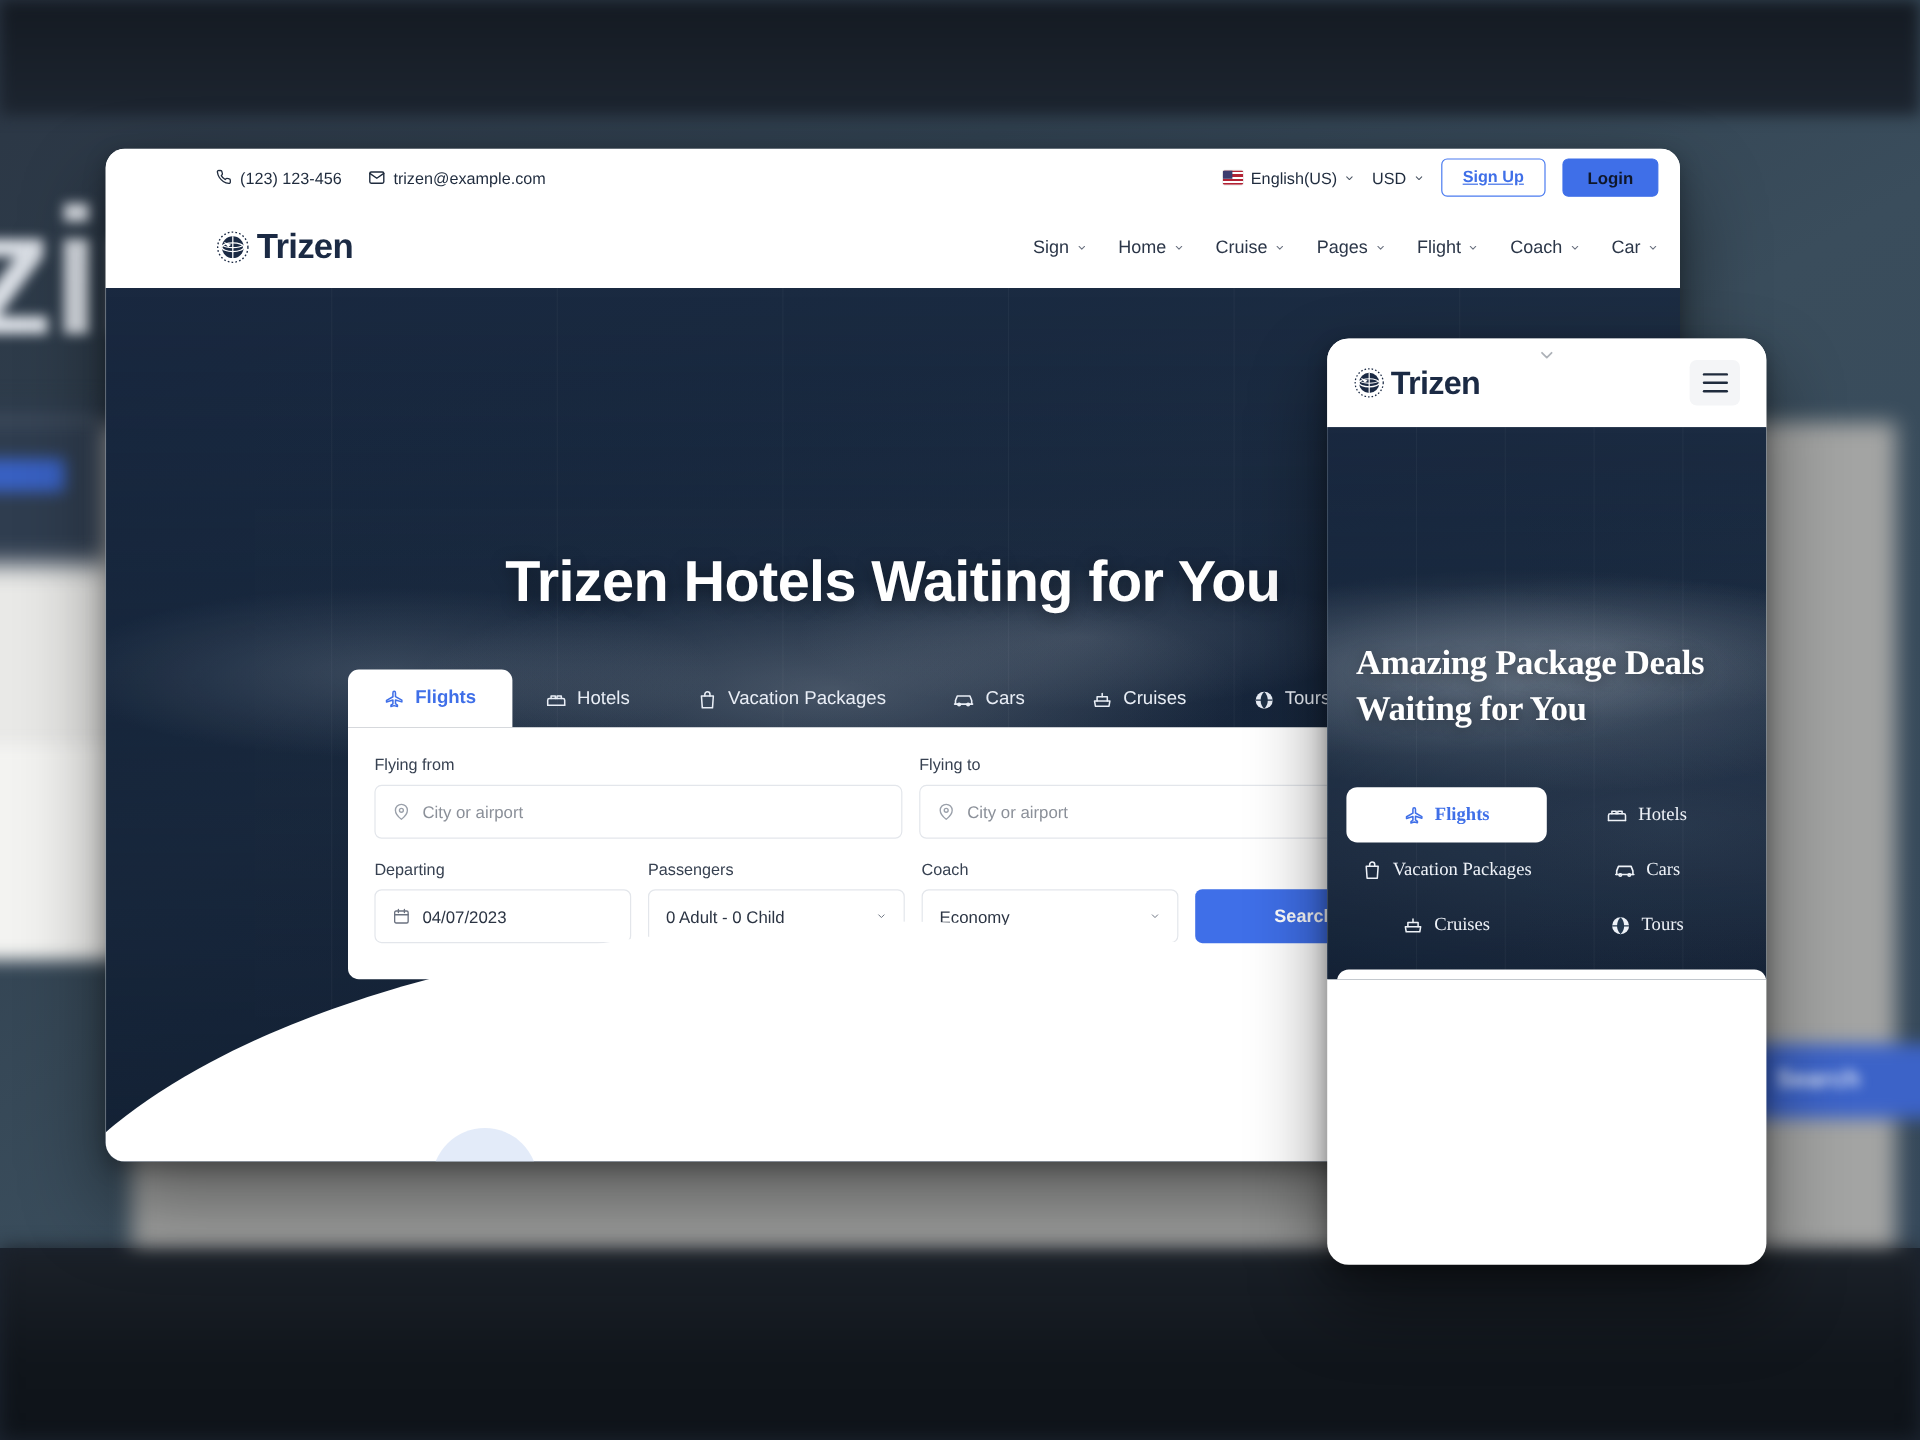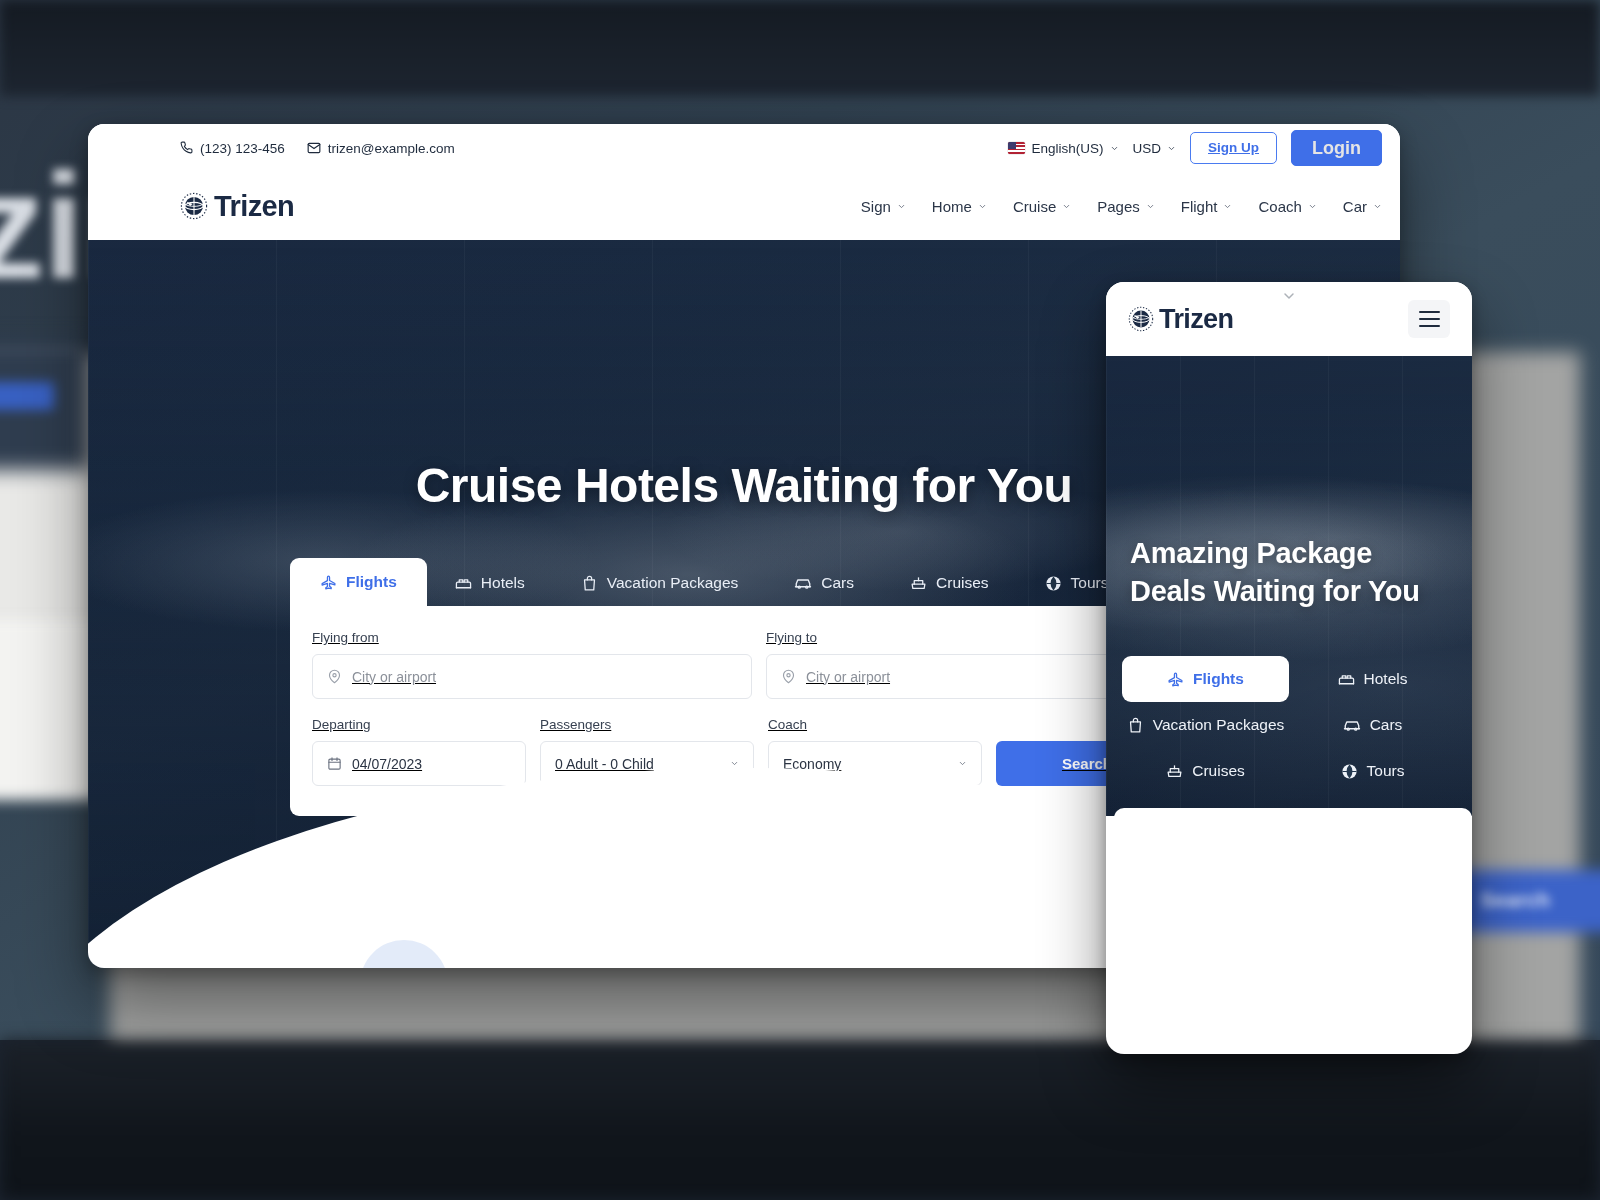--- a/index.html
+++ b/index.html
@@ -99,22 +99,22 @@
   .flag .stripes { position: absolute; inset: 0;
     background: repeating-linear-gradient(180deg,#b22234 0,#b22234 1.7px,#fff 1.7px,#fff 3.4px); }
   .flag .canton { position: absolute; left:0; top:0; width: 8px; height: 6.5px; background:#3c3b6e; }
   .chev { width: 9px; height: 9px; flex:none; }
   .btn-signup {
     border: 1px solid #4a7bf0; color: #3f6fe8; background: #fff;
     font-size: 13.5px; font-weight: 600; border-radius: 5px;
     padding: 8px 17px; cursor: pointer; line-height: 1; text-decoration: underline;
   }
   .btn-login {
-    border: 1px solid #3f6fe8; color: #e5e5e5; background: #3f6fe8;
-    font-size: 18px; font-weight: 600; border-radius: 5px;
+    border: 1px solid #3f6fe8; color: #0f172a; background: #3f6fe8;
+    font-size: 14px; font-weight: 600; border-radius: 5px;
     padding: 8px 20px; cursor: pointer; line-height: 1;
   }
 
   
   .navbar {
     height: 68px; display: flex; align-items: center;
     padding: 0 18px 0 92px; background: #fff;
   }
   .logo { display: flex; align-items: center; gap: 6px; }
   .logo-mark { width: 28px; height: 28px; flex: none; }
@@ -185,21 +185,21 @@
   .dot {
     width: 15px; height: 15px; border-radius: 50%; border: 1.5px solid #c9ced8;
     flex: none; position: relative; background: #fff;
   }
   .radio.on .dot { border: 2px solid #3f6fe8; }
   .radio.on .dot::after {
     content:""; position: absolute; left: 50%; top: 50%;
     width: 7px; height: 7px; border-radius: 50%; background: #3f6fe8;
     transform: translate(-50%,-50%);
   }
-  .row { display: flex; gap: 14px; text-decoration: underline; }
+  .row { display: flex; gap: 14px; }
   .row + .row { margin-top: 18px; }
   .field { display: flex; flex-direction: column; }
   .field-label { font-size: 13.5px; color: #374151; margin-bottom: 9px; }
   .input {
     height: 45px; border: 1px solid #e3e6eb; border-radius: 6px;
     display: flex; align-items: center; gap: 10px; padding: 0 14px;
     background: #fff; font-size: 14px; color: #8b9099;
     cursor: text;
   }
   .input.value { color: #2b3443; }
@@ -247,20 +247,21 @@
     width: 42px; height: 38px; background: #f4f5f7; border-radius: 6px;
     display: flex; flex-direction: column; align-items: center; justify-content: center;
     gap: 5px; cursor: pointer; border: none;
   }
   .hamburger span { width: 21px; height: 2px; background: #1f2b3d; border-radius: 2px; }
   .mob-hero {
     position: relative; height: 460px; overflow: hidden;
     background:
       linear-gradient(180deg, rgba(22,36,58,.85), rgba(20,34,55,.83)),
       linear-gradient(160deg,#2c4261 0%, #3a5972 30%, #4b6a81 50%, #2c4563 72%, #1c3048 100%);
+    font-family: Liberation Serif, serif;
   }
   .mob-hero .hero-img { opacity: .9; }
   .mob-hero .hero-grid { background-size: 74px 100%; }
   .mob-title {
     position: absolute; left: 24px; top: 178px; right: 22px;
     color: #fff; font-size: 29px; font-weight: 800; line-height: 1.32;
     letter-spacing: -.3px; text-shadow: 0 2px 12px rgba(0,0,0,.35);
   }
   .mob-tabs {
     position: absolute; left: 16px; right: 16px; top: 300px;
@@ -396,21 +397,21 @@
         <svg class="chev" viewBox="0 0 24 24" fill="none" stroke="#6b7280" stroke-width="2.4" stroke-linecap="round" stroke-linejoin="round">
             <path d="m6 9 6 6 6-6"></path>
           </svg>
       </div>
     </nav>
   </div>
 
   <div class="hero">
     <div class="hero-img"></div>
     <div class="hero-grid"></div>
-    <h1 class="hero-title">Cruise Hotels Waiting for You</h1>
+    <h1 class="hero-title">Trizen Hotels Waiting for You</h1>
 
     <div class="search-wrap">
       <div class="tabs">
         <div class="tab active">
           <svg width="17" height="17" viewBox="0 0 24 24" fill="none" stroke="#3f6fe8" stroke-width="1.8" stroke-linecap="round" stroke-linejoin="round">
               <path d="M12 3c.9 0 1.5.8 1.5 1.8v4.4l7.5 4.2v2l-7.5-2.3v4.3l2.3 1.7v1.6L12 19.8l-3.8 1.1v-1.6l2.3-1.7v-4.3L3 15.6v-2l7.5-4.2V4.8C10.5 3.8 11.1 3 12 3z"></path>
             </svg>
           <span>Flights</span>
         </div>
         <div class="tab">

